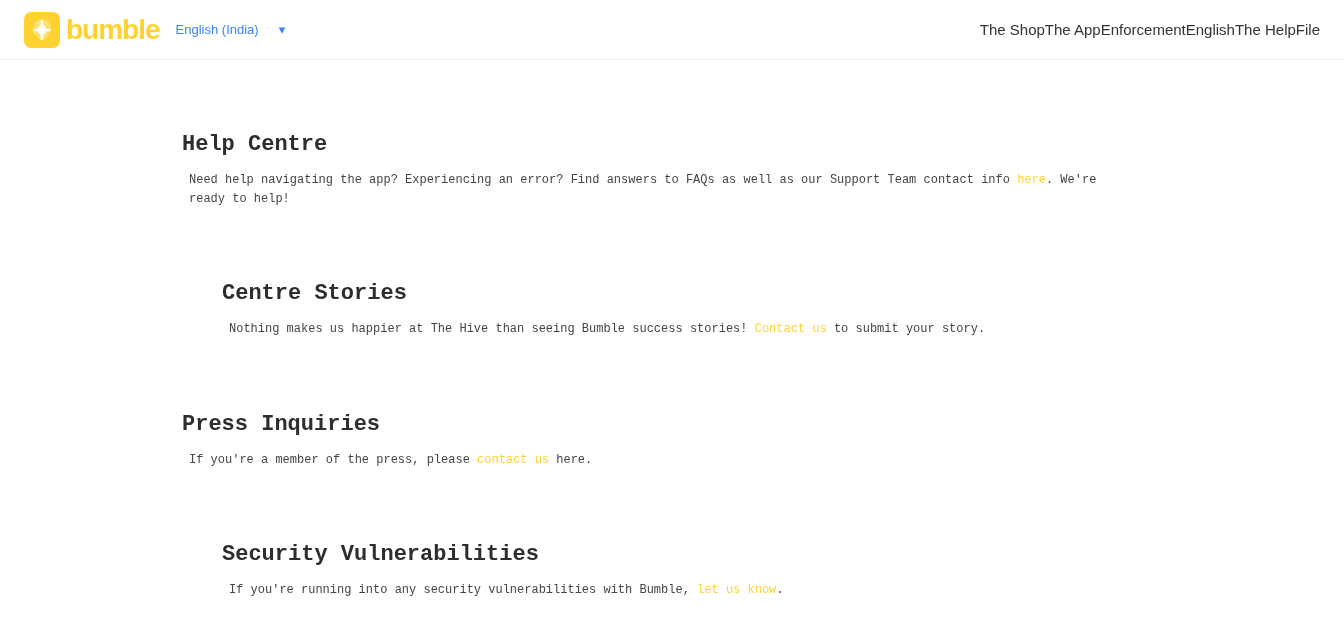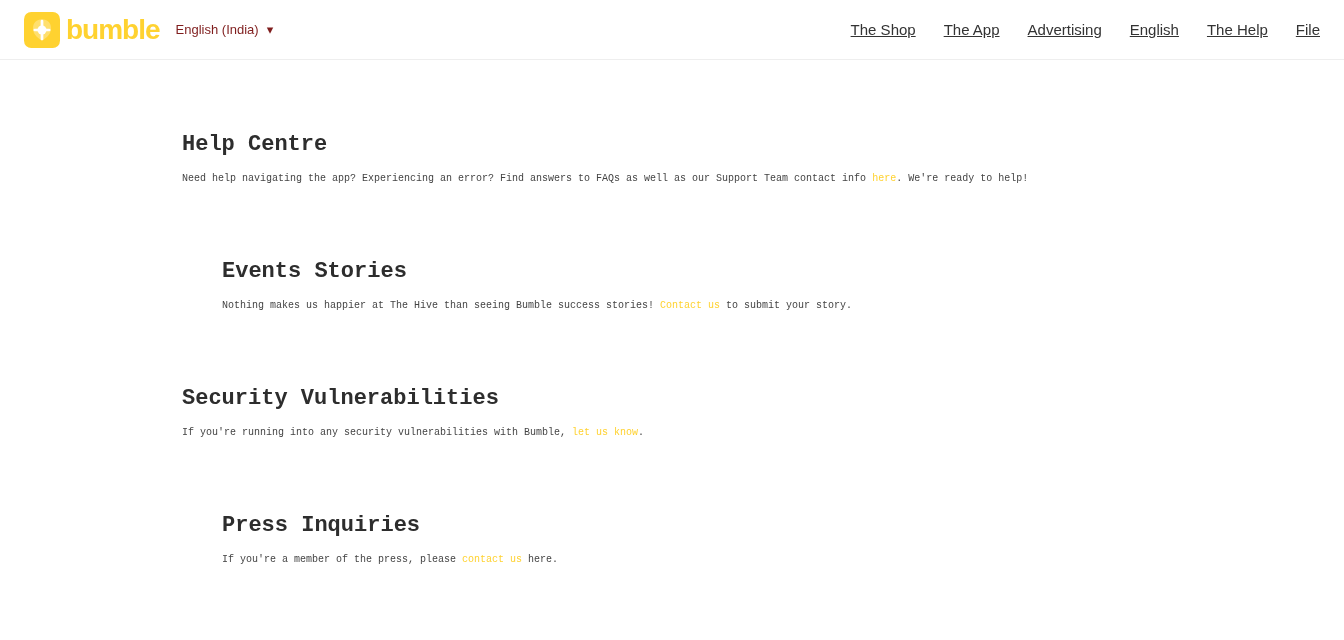--- a/index.html
+++ b/index.html
@@ -30,31 +30,29 @@
       height: 36px;
     }
     .logo-text {
       font-size: 28px;
       font-weight: 700;
       color: #FFD230;
       letter-spacing: -1px;
     }
     .lang-selector {
       font-size: 13px;
-      color: #7f1d1d;
+      color: #3b82f6;
       cursor: pointer;
       display: flex;
       align-items: center;
-      gap: 8px;
+      gap: 20px;
     }
     .nav {
       display: flex;
-      gap: 28px;
       align-items: flex-end;
-      text-decoration: underline;
     }
     .nav a {
       text-decoration: none;
       color: #333;
       font-size: 15px;
       font-weight: 500;
     }
 
     
     main {
@@ -78,23 +76,24 @@
     .card:nth-child(even) {
       padding-left: 40px;
     }
     .card h2 {
       font-size: 22px;
       font-weight: 700;
       color: #2d2d2d;
       margin-bottom: 14px;
     }
     .card p {
-      font-size: 10px;
+      font-size: 12px;
       line-height: 1.6;
       color: #444;
+      margin-left: 7px;
     }
     .card a {
       color: #FFD230;
       text-decoration: none;
     }
   </style>
 </head>
 <body>
 
 <header>
@@ -109,44 +108,44 @@
       <span class="logo-text">bumble</span>
     </a>
     <div class="lang-selector">
       <span>English (India)</span>
       <span>▾</span>
     </div>
   </div>
   <nav class="nav" id="nav-container">
   <a href="#">The Shop</a>
       <a href="#">The App</a>
-      <a href="#">Advertising</a>
+      <a href="#">Enforcement</a>
       <a href="#">English</a>
       <a href="#">The Help</a>
       <a href="#">File</a>
     </nav>
 </header>
 
 <main>
   <div class="grid" id="cards-container">
   <div class="card">
         <h2>Help Centre</h2>
         <p>Need help navigating the app? Experiencing an error? Find answers to FAQs as well as our Support Team contact info <a href="#">here</a>. We're ready to help!</p>
       </div>
       <div class="card">
-        <h2>Events Stories</h2>
+        <h2>Centre Stories</h2>
         <p>Nothing makes us happier at The Hive than seeing Bumble success stories! <a href="#">Contact us</a> to submit your story.</p>
+      </div>
+      <div class="card">
+        <h2>Press Inquiries</h2>
+        <p>If you're a member of the press, please <a href="#">contact us</a> here.</p>
       </div>
       <div class="card">
         <h2>Security Vulnerabilities</h2>
         <p>If you're running into any security vulnerabilities with Bumble, <a href="#">let us know</a>.</p>
-      </div>
-      <div class="card">
-        <h2>Press Inquiries</h2>
-        <p>If you're a member of the press, please <a href="#">contact us</a> here.</p>
       </div>
       <div class="card">
       </div>
       <div class="card">
         <h2>Law Advertising Inquiries</h2>
       </div>
     </div>
 </main>
 
 </body></html>

